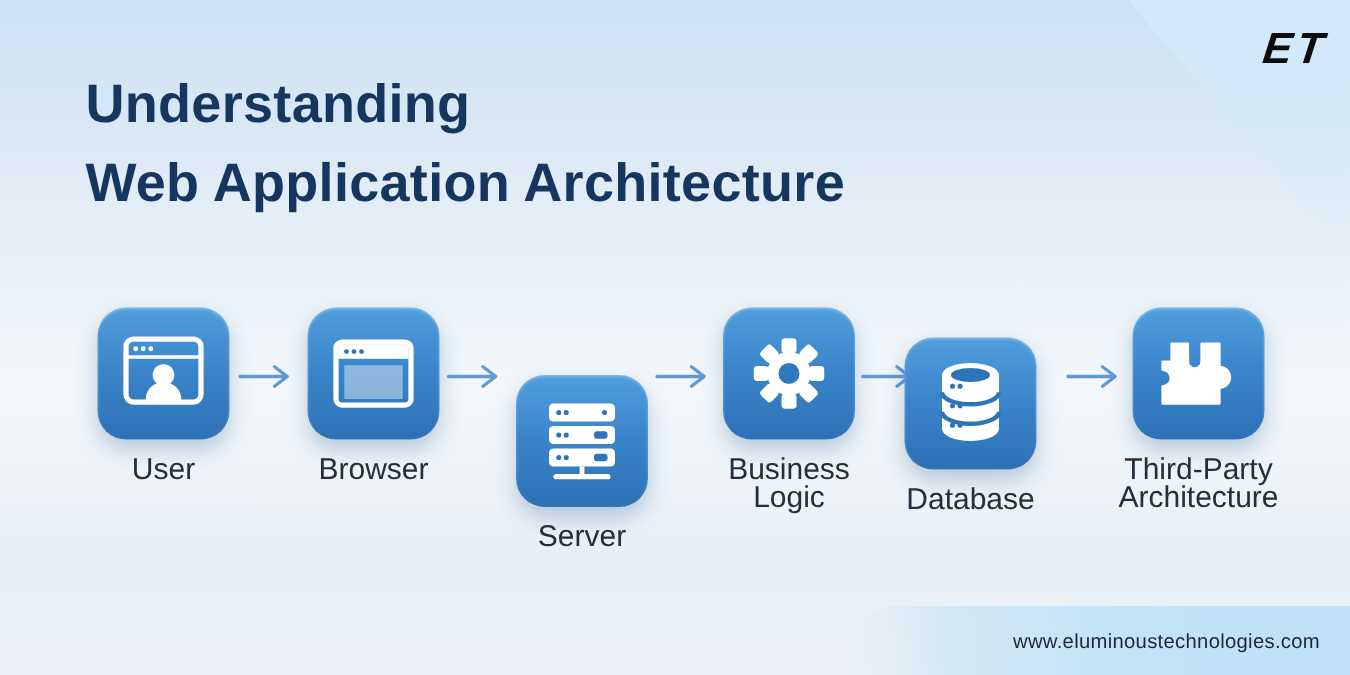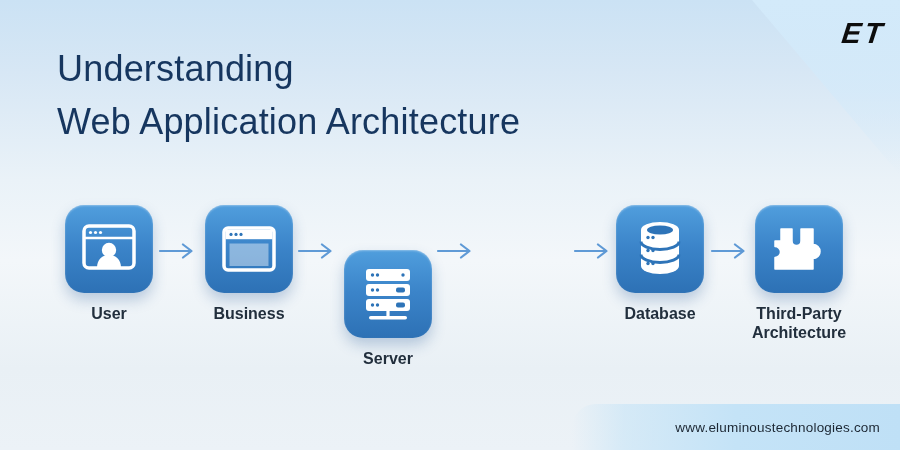--- a/index.html
+++ b/index.html
@@ -13,30 +13,30 @@
   
   .footer-band{position:absolute;left:572px;top:404px;right:0;bottom:0;
     border-top-left-radius:24px;
     background:linear-gradient(90deg,rgba(195,227,247,0) 0%,rgba(195,227,247,.55) 16%,#c4e3f7 50%,#bfe0f6 100%);
     display:flex;align-items:center;justify-content:flex-end;padding-right:20px;box-sizing:border-box;text-align:right;}
   .footer-url{font-size:13.5px;font-weight:500;color:#1c2733;letter-spacing:.2px;}
   
   .brand{position:absolute;top:17px;right:15px;font-style:italic;font-weight:700;
     font-size:29px;letter-spacing:3px;color:#0d0d0d;transform:skewX(-7deg);}
   
-  .title{position:absolute;left:57px;top:42px;font-size:36px;font-weight:400;color:#16365f;
+  .title{position:absolute;left:57px;top:42px;font-size:36px;font-weight:700;color:#16365f;
     line-height:53px;letter-spacing:.2px;white-space:pre-line;}
   
   .stage{position:absolute;top:205px;width:140px;text-align:center;}
-  .s1{left:39px;}.s2{left:179px;}.s3{left:318px;margin-top:45px;}.s4{left:456px;}.s5{left:590px;}.s6{left:729px;}
+  .s1{left:39px;}.s2{left:179px;}.s3{left:318px;margin-top:45px;}.s4{left:456px;}.s5{left:577px;margin-top:20px;}.s6{left:729px;}
   .tile{width:88px;height:88px;margin:0 auto;border-radius:19px;
     background:linear-gradient(180deg,#509edd 0%,#3b84c9 48%,#2d71b5 100%);
     box-shadow:0 7px 14px rgba(40,90,150,.28),inset 0 1px 2px rgba(255,255,255,.35);
     display:flex;align-items:center;justify-content:center;}
-  .stage-label{margin-top:11px;font-size:16px;font-weight:700;color:#222f3d;line-height:19px;white-space:pre-line;}
+  .stage-label{margin-top:11px;font-size:20px;font-weight:400;color:#222f3d;line-height:19px;white-space:pre-line;}
   .arrow{position:absolute;top:242px;width:42px;height:18px;}
   .a1{left:158px;}.a2{left:297px;}.a3{left:436px;}.a4{left:573px;}.a5{left:710px;}
 </style>
 </head>
 <body>
 
 <div class="canvas">
 
   <div class="corner-wedge"></div>
 
@@ -68,21 +68,21 @@
     <div class="tile">
       <svg width="54" height="46" viewBox="0 0 54 46">
         <rect x="2" y="2" width="50" height="42" rx="4" fill="none" stroke="#fff" stroke-width="3.5"></rect>
         <rect x="3.6" y="3.6" width="46.8" height="9.6" fill="#fff"></rect>
         <circle cx="9" cy="8.4" r="1.6" fill="#2e74b8"></circle>
           <circle cx="14" cy="8.4" r="1.6" fill="#2e74b8"></circle>
           <circle cx="19" cy="8.4" r="1.6" fill="#2e74b8"></circle>
         <rect x="7.5" y="17.5" width="39" height="22.5" fill="rgba(255,255,255,0.42)"></rect>
       </svg>
     </div>
-    <div class="stage-label">Business</div>
+    <div class="stage-label">Browser</div>
   </div>
 
   <svg class="arrow a2" viewBox="0 0 42 18">
     <path d="M2,9 H32 M25,2.5 L33.5,9 L25,15.5" fill="none" stroke="#5f9ad6" stroke-width="2.2" stroke-linecap="round" stroke-linejoin="round"></path>
   </svg>
 
   <div class="stage s3">
     <div class="tile">
       <svg width="52" height="54" viewBox="0 0 52 54">
         <rect x="4" y="2" width="44" height="12" rx="3" fill="#fff"></rect>
@@ -101,20 +101,40 @@
         <rect x="7" y="49" width="38" height="3.5" rx="1.75" fill="#fff"></rect>
       </svg>
     </div>
     <div class="stage-label">Server</div>
   </div>
 
   <svg class="arrow a3" viewBox="0 0 42 18">
     <path d="M2,9 H32 M25,2.5 L33.5,9 L25,15.5" fill="none" stroke="#5f9ad6" stroke-width="2.2" stroke-linecap="round" stroke-linejoin="round"></path>
   </svg>
 
+  <div class="stage s4">
+    <div class="tile">
+      <svg width="50" height="50" viewBox="0 0 50 50">
+        <g fill="#fff">
+          <rect x="20" y="1.5" width="10" height="10" rx="2.5" transform="rotate(0 25 25)"></rect>
+          <rect x="20" y="1.5" width="10" height="10" rx="2.5" transform="rotate(45 25 25)"></rect>
+          <rect x="20" y="1.5" width="10" height="10" rx="2.5" transform="rotate(90 25 25)"></rect>
+          <rect x="20" y="1.5" width="10" height="10" rx="2.5" transform="rotate(135 25 25)"></rect>
+          <rect x="20" y="1.5" width="10" height="10" rx="2.5" transform="rotate(180 25 25)"></rect>
+          <rect x="20" y="1.5" width="10" height="10" rx="2.5" transform="rotate(225 25 25)"></rect>
+          <rect x="20" y="1.5" width="10" height="10" rx="2.5" transform="rotate(270 25 25)"></rect>
+          <rect x="20" y="1.5" width="10" height="10" rx="2.5" transform="rotate(315 25 25)"></rect>
+          <circle cx="25" cy="25" r="14.5"></circle>
+        </g>
+        <circle cx="25" cy="25" r="7" fill="#3078bd"></circle>
+      </svg>
+    </div>
+    <div class="stage-label">Business
+Logic</div>
+  </div>
 
   <svg class="arrow a4" viewBox="0 0 42 18">
     <path d="M2,9 H32 M25,2.5 L33.5,9 L25,15.5" fill="none" stroke="#5f9ad6" stroke-width="2.2" stroke-linecap="round" stroke-linejoin="round"></path>
   </svg>
 
   <div class="stage s5">
     <div class="tile">
       <svg width="46" height="58" viewBox="0 0 46 58">
         <path d="M4,10 v36 a19,8 0 0 0 38,0 v-36 z" fill="#fff"></path>
         <ellipse cx="23" cy="10" rx="19" ry="8" fill="#fff"></ellipse>

